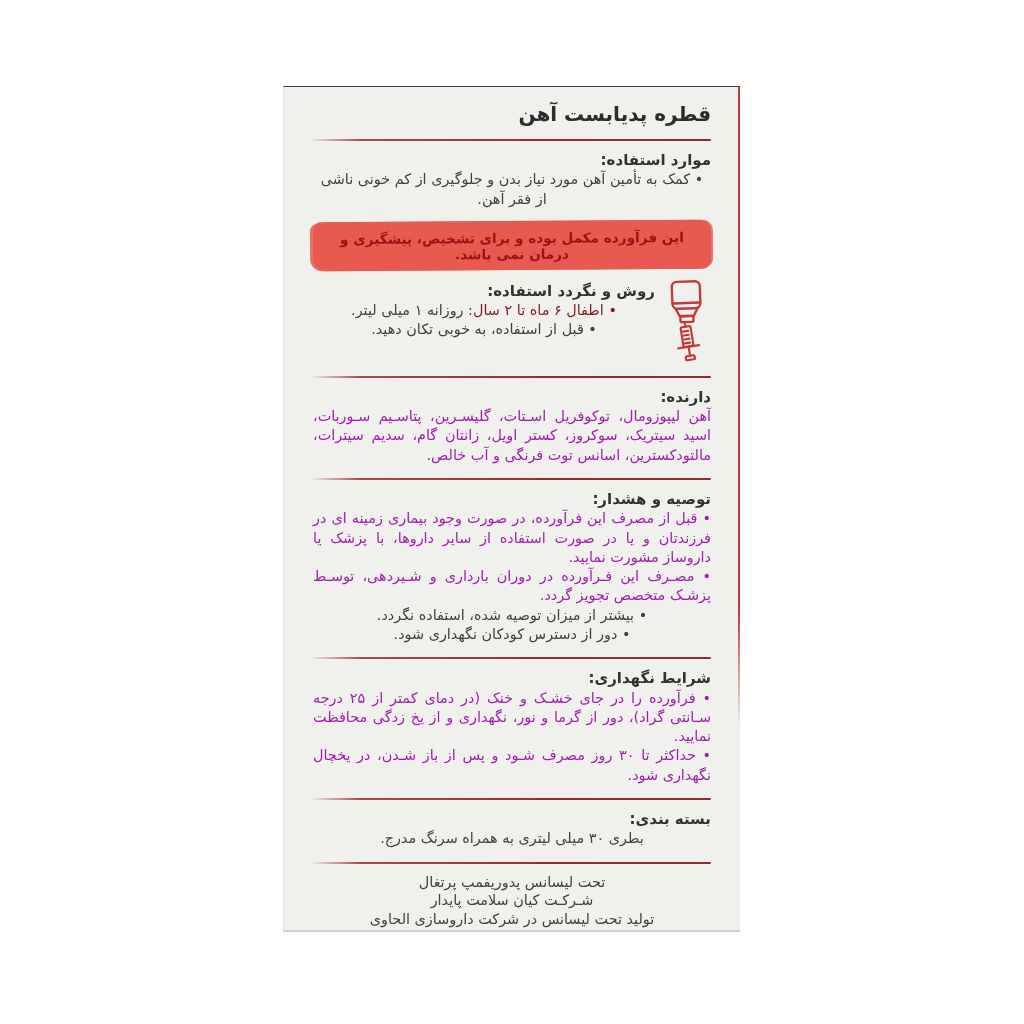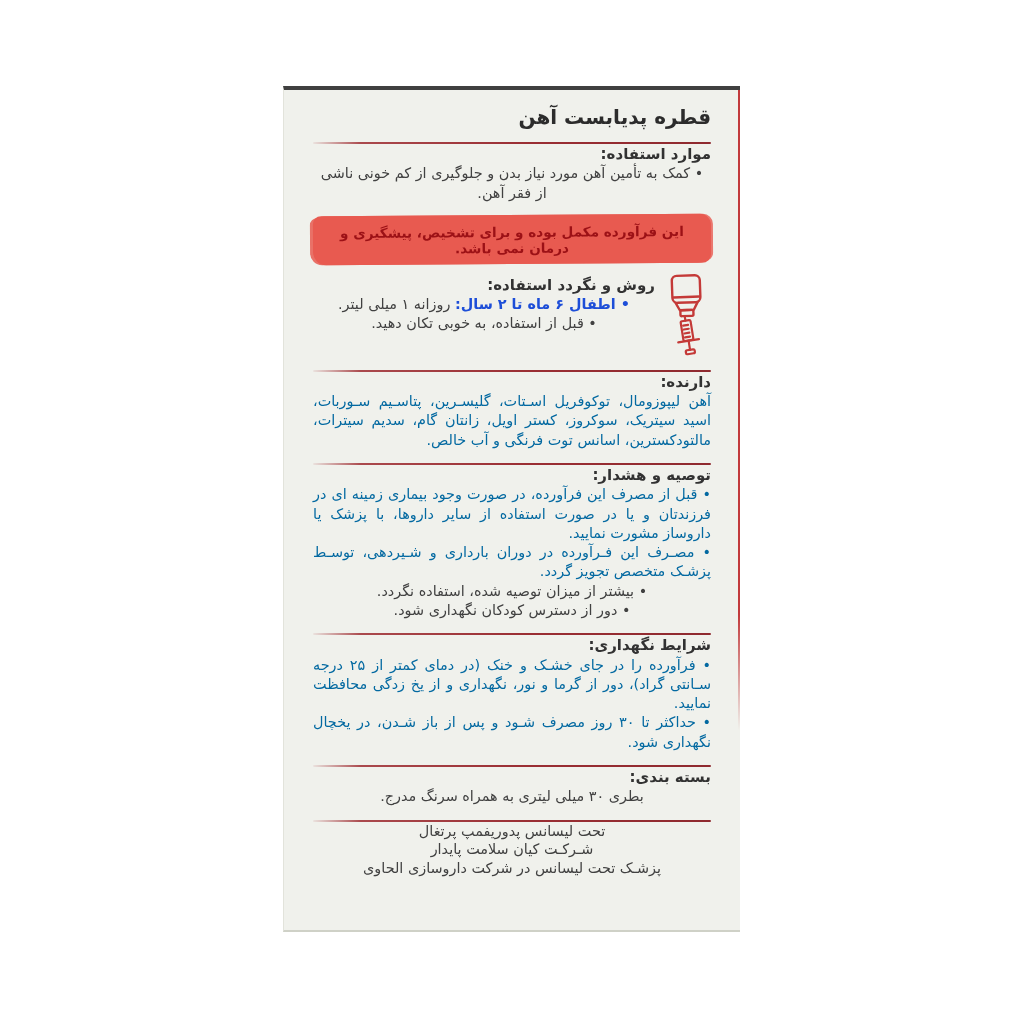--- a/index.html
+++ b/index.html
@@ -8,21 +8,21 @@
     background:#ffffff;
     font-family:"DejaVu Sans","Liberation Sans",sans-serif;
     position:relative;
     overflow:hidden;
   }
   .box-panel{
     position:absolute;
     left:283px; top:86px;
     width:457px; height:846px;
     background:#f0f1ec;
-    border-top:4px solid #404040;
+    border-top:1px solid #404040;
     border-left:1px solid #e2e3db;
     border-bottom:2px solid #cfd1c7;
     box-sizing:border-box;
     direction:rtl;
     padding:0 29px;
     color:#3d3d3d;
   }
   .red-edge{
     position:absolute;
     top:0; left:calc(100% - 2px);
@@ -37,31 +37,31 @@
     color:#2c2c2c;
     text-align:right;
     letter-spacing:0;
   }
   .divider{
     height:2px;
     margin-top:13px;
     background:linear-gradient(to right,rgba(169,50,54,0.08) 0%,rgba(158,44,49,0.85) 12%,#9a2e33 55%,#8f2a2f 100%);
     border-radius:1px;
   }
-  .section{}
+  .section{margin-top:9px;}
   .sec-heading{
     font-size:15px;
     font-weight:bold;
     color:#323232;
     line-height:1.35;
   }
   .body-text{
     font-size:14.4px;
     line-height:1.34;
-    color:#0369a1;
+    color:#a21caf;
     text-align:justify;
   }
   .body-line{
     font-size:14.4px;
     line-height:1.34;
     color:#414141;
     text-align:center;
   }
   .warning-banner{
     margin-top:12px;
@@ -82,21 +82,21 @@
     gap:8px;
     align-items:flex-start;
   }
   .dosage-icon{
     flex:0 0 auto;
     width:48px;height:84px;
     transform:rotate(-2deg);
     margin-top:-2px;
   }
   .dosage-text{flex:1 1 auto;}
-  .b{font-weight:bold;color:#1d4ed8;}
+  .b{font-weight:normal;color:#7f1d1d;}
   .license-lines .body-line{line-height:1.3;}
 </style>
 </head>
 <body>
 
 <div class="box-panel">
   <div class="red-edge"></div>
 
   <div class="product-title">قطره پدیابست آهن</div>
 
@@ -172,16 +172,16 @@
   <div class="section">
     <div class="sec-heading">بسته بندی:</div>
     <div class="body-line">بطری ۳۰ میلی لیتری به همراه سرنگ مدرج.</div>
   </div>
 
   <div class="divider"></div>
 
   <div class="section license-lines">
     <div class="body-line">تحت لیسانس پدوریفمپ پرتغال</div>
     <div class="body-line">شـرکـت کیان سلامت پایدار</div>
-    <div class="body-line">پزشـک تحت لیسانس در شرکت داروسازی الحاوی</div>
+    <div class="body-line">تولید تحت لیسانس در شرکت داروسازی الحاوی</div>
   </div>
 
 </div>
 
 </body></html>

